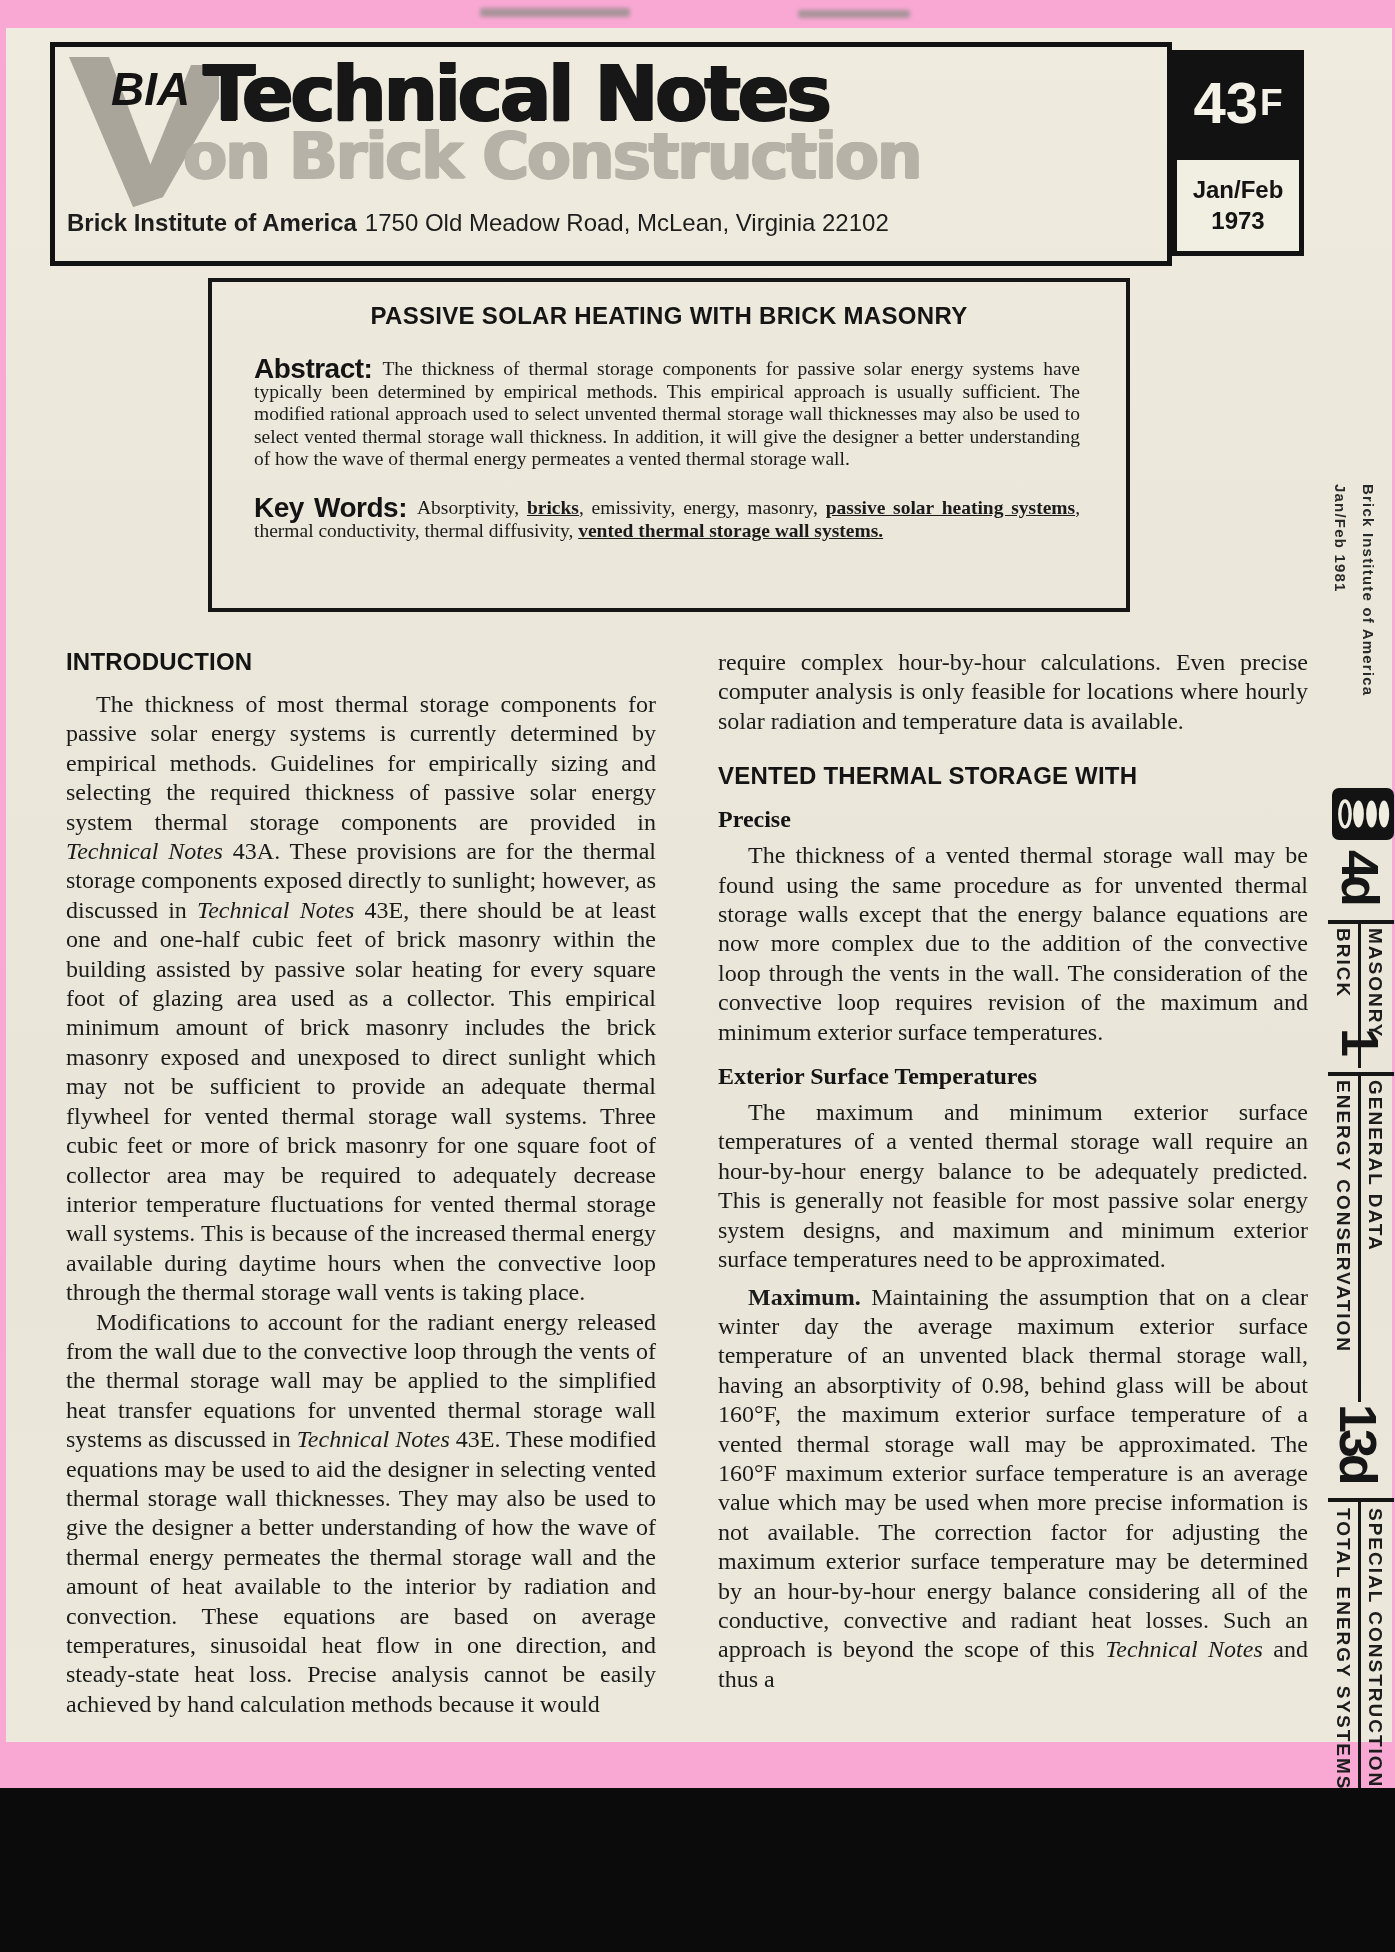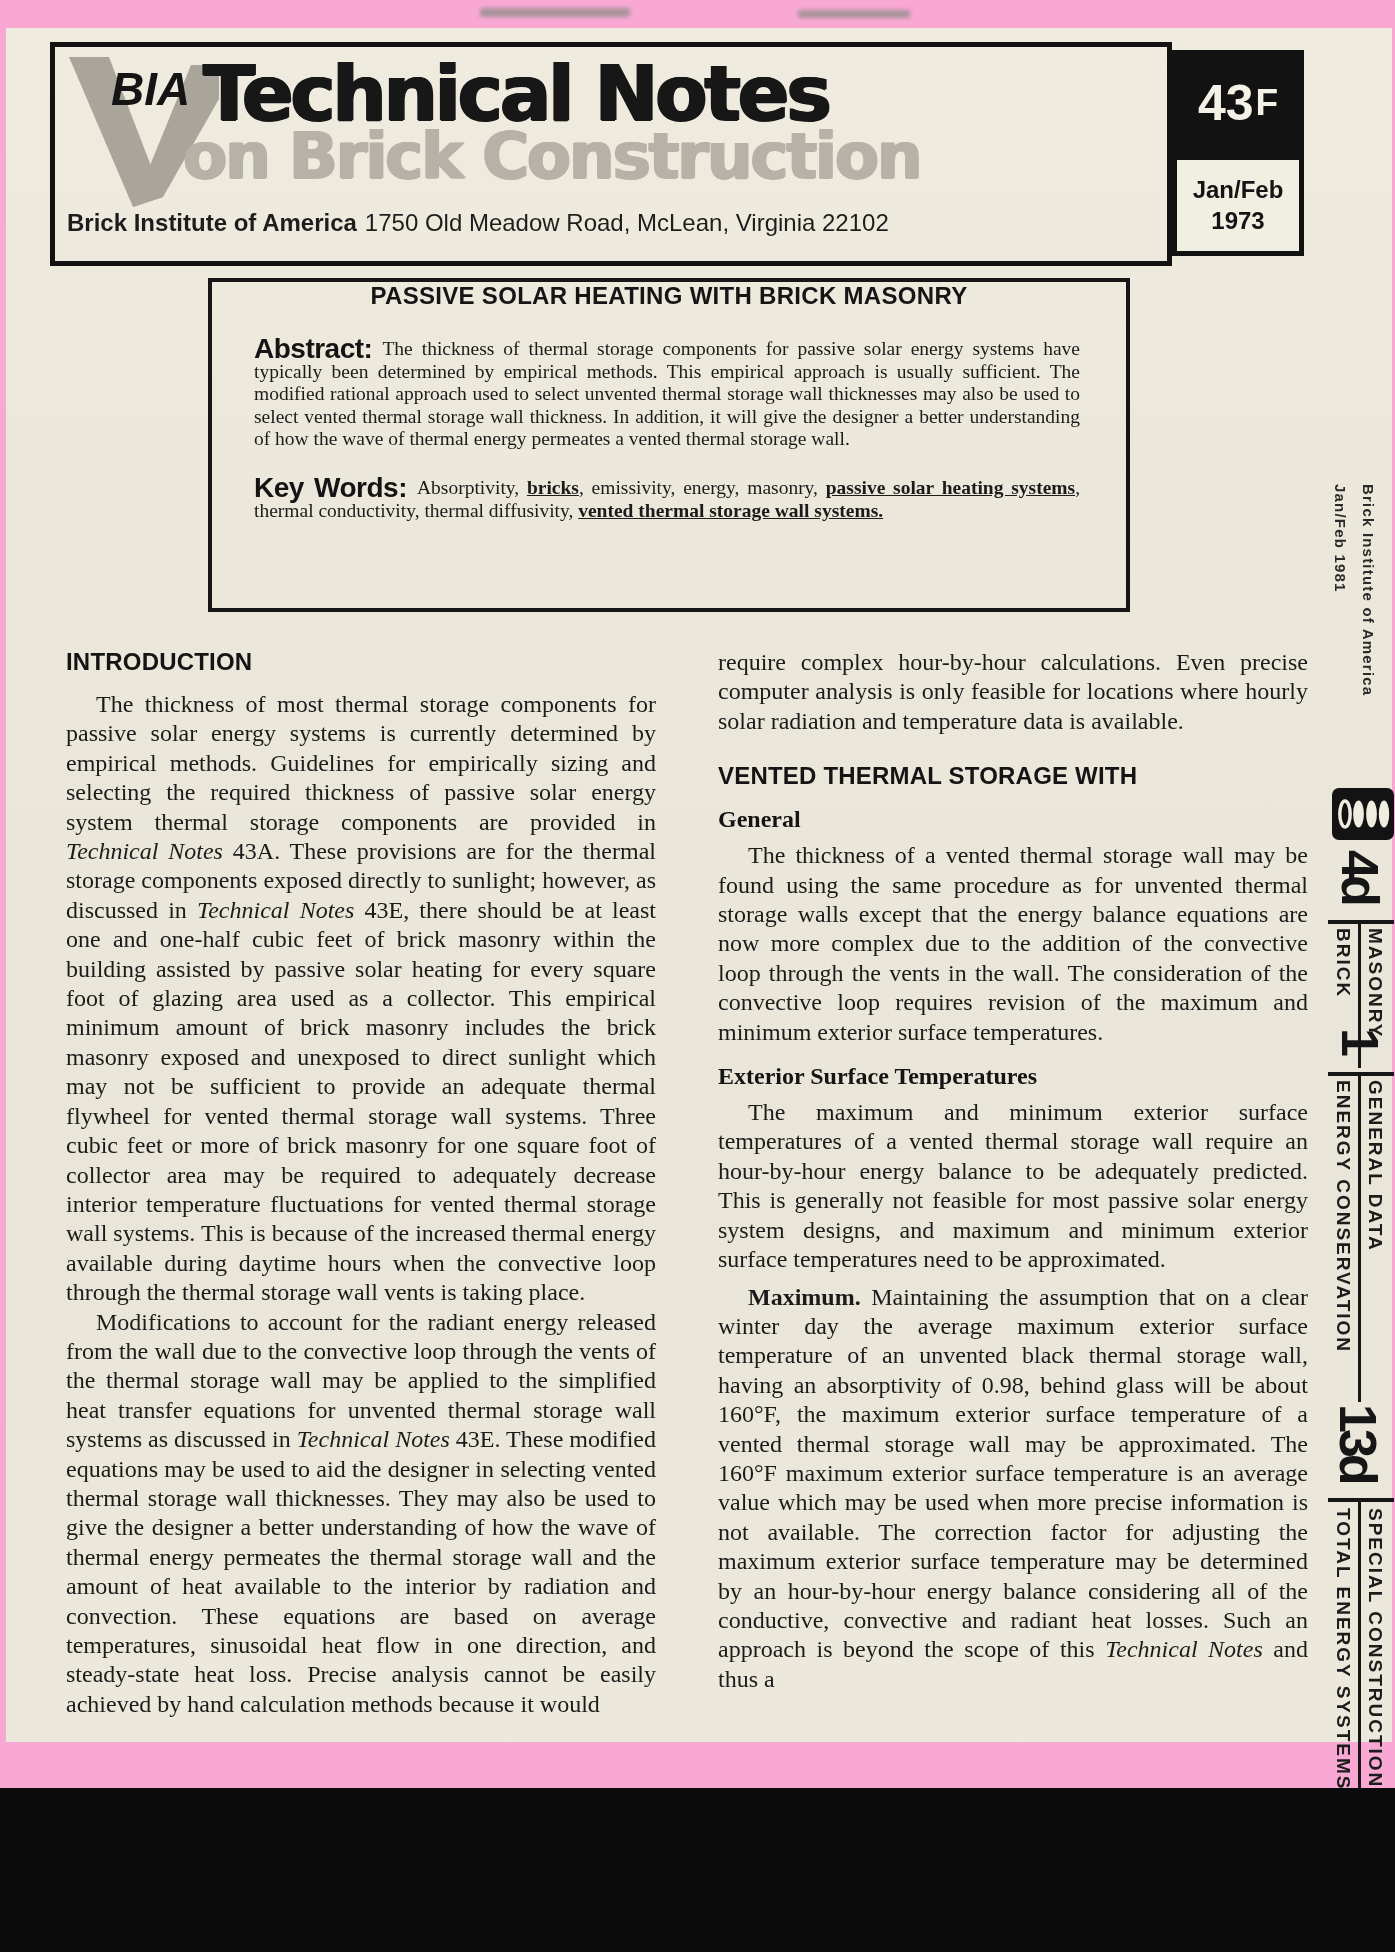--- a/index.html
+++ b/index.html
@@ -21,32 +21,32 @@
   #mast-sub{position:absolute;left:128px;top:72px;font-family:"DejaVu Sans",sans-serif;font-weight:bold;
             font-size:64px;letter-spacing:-2px;color:#b6b2a7;white-space:nowrap;
             text-shadow:1.5px 0 #b6b2a7,-1px 0 #b6b2a7,0 1px #b6b2a7;}
   #publisher{position:absolute;left:12px;top:162px;font-family:"Liberation Sans",sans-serif;
              font-size:24px;color:#1d1d1d;white-space:nowrap;}
   #publisher .pub-bold{font-weight:bold;}
   #publisher .pub-addr{margin-left:8px;}
 
   #issue-badge{position:absolute;left:1166px;top:22px;width:132px;height:105px;background:#121212;
                display:flex;align-items:center;justify-content:center;}
-  #issue-badge .num{color:#f4f1e7;font-family:"Liberation Sans",sans-serif;font-weight:bold;font-size:50px;line-height:1;}
+  #issue-badge .num{color:#f4f1e7;font-family:"Liberation Sans",sans-serif;font-weight:bold;font-size:58px;line-height:1;}
   #issue-badge .suf{color:#f4f1e7;font-family:"Liberation Sans",sans-serif;font-weight:bold;font-size:37px;line-height:1;margin-left:2px;}
   #issue-date{position:absolute;left:1166px;top:127px;width:132px;height:101px;background:#f1eee2;
               border:5px solid #121212;box-sizing:border-box;display:flex;flex-direction:column;
               align-items:center;justify-content:center;gap:3px;
               font-family:"Liberation Sans",sans-serif;font-weight:bold;font-size:24px;color:#141414;}
 
   
   #abstract-box{position:absolute;left:202px;top:250px;width:922px;height:334px;border:4px solid #161616;box-sizing:border-box;}
   .abs-title{font-family:"Liberation Sans",sans-serif;font-weight:bold;font-size:24px;line-height:28px;
              text-align:center;letter-spacing:.3px;color:#151515;}
-  #abs-title-wrap{}
+  #abs-title-wrap{margin-top:20px;}
   .lead-par{margin:28px 46px 0 42px;text-align:justify;font-size:19.5px;line-height:22.6px;color:#1b1b1b;}
   .lead-label{font-family:"Liberation Sans",sans-serif;font-weight:bold;font-size:28px;letter-spacing:-.5px;
               vertical-align:-3px;margin-right:10px;color:#141414;}
   #keywords-par{margin-top:26px;}
 
   
   .col{position:absolute;top:620px;width:590px;}
   #col-left{left:60px;}
   #col-right{left:712px;}
   .body-h{font-family:"Liberation Sans",sans-serif;font-weight:bold;font-size:24px;letter-spacing:.2px;
@@ -126,21 +126,21 @@
 
     <div class="col" id="col-left">
       <h2 class="body-h">INTRODUCTION</h2>
       <p class="body-par indent"><span>The thickness of most thermal storage components for passive solar energy systems is currently determined by empirical methods. Guidelines for empirically sizing and selecting the required thickness of passive solar energy system thermal storage components are provided in </span><span style="font-style: italic;">Technical Notes</span><span> 43A. These provisions are for the thermal storage components exposed directly to sunlight; however, as discussed in </span><span style="font-style: italic;">Technical Notes</span><span> 43E, there should be at least one and one-half cubic feet of brick masonry within the building assisted by passive solar heating for every square foot of glazing area used as a collector. This empirical minimum amount of brick masonry includes the brick masonry exposed and unexposed to direct sunlight which may not be sufficient to provide an adequate thermal flywheel for vented thermal storage wall systems. Three cubic feet or more of brick masonry for one square foot of collector area may be required to adequately decrease interior temperature fluctuations for vented thermal storage wall systems. This is because of the increased thermal energy available during daytime hours when the convective loop through the thermal storage wall vents is taking place.</span></p>
       <p class="body-par indent"><span>Modifications to account for the radiant energy released from the wall due to the convective loop through the vents of the thermal storage wall may be applied to the simplified heat transfer equations for unvented thermal storage wall systems as discussed in </span><span style="font-style: italic;">Technical Notes</span><span> 43E. These modified equations may be used to aid the designer in selecting vented thermal storage wall thicknesses. They may also be used to give the designer a better understanding of how the wave of thermal energy permeates the thermal storage wall and the amount of heat available to the interior by radiation and convection. These equations are based on average temperatures, sinusoidal heat flow in one direction, and steady-state heat loss. Precise analysis cannot be easily achieved by hand calculation methods because it would</span></p>
     </div>
 
     <div class="col" id="col-right">
       <p class="body-par">require complex hour-by-hour calculations. Even precise computer analysis is only feasible for locations where hourly solar radiation and temperature data is available.</p>
       <h2 class="body-h" id="vt-heading">VENTED THERMAL STORAGE WITH</h2>
-      <div class="sub-h">General</div>
+      <div class="sub-h">Precise</div>
       <p class="body-par indent">The thickness of a vented thermal storage wall may be found using the same procedure as for unvented thermal storage walls except that the energy balance equations are now more complex due to the addition of the convective loop through the vents in the wall. The consideration of the convective loop requires revision of the maximum and minimum exterior surface temperatures.</p>
       <div class="sub-h">Exterior Surface Temperatures</div>
       <p class="body-par indent">The maximum and minimum exterior surface temperatures of a vented thermal storage wall require an hour-by-hour energy balance to be adequately predicted. This is generally not feasible for most passive solar energy system designs, and maximum and minimum exterior surface temperatures need to be approximated.</p>
       <p class="body-par indent" id="para-max"><span style="font-weight: bold;">Maximum.</span><span> Maintaining the assumption that on a clear winter day the average maximum exterior surface temperature of an unvented black thermal storage wall, having an absorptivity of 0.98, behind glass will be about 160°F, the maximum exterior surface temperature of a vented thermal storage wall may be approximated. The 160°F maximum exterior surface temperature is an average value which may be used when more precise information is not available. The correction factor for adjusting the maximum exterior surface temperature may be determined by an hour-by-hour energy balance considering all of the conductive, convective and radiant heat losses. Such an approach is beyond the scope of this </span><span style="font-style: italic;">Technical Notes</span><span> and thus a</span></p>
     </div>
 
     <div class="vtext" id="org-block">
       <div>Brick Institute of America</div>
       <div>Jan/Feb 1981</div>
     </div>

